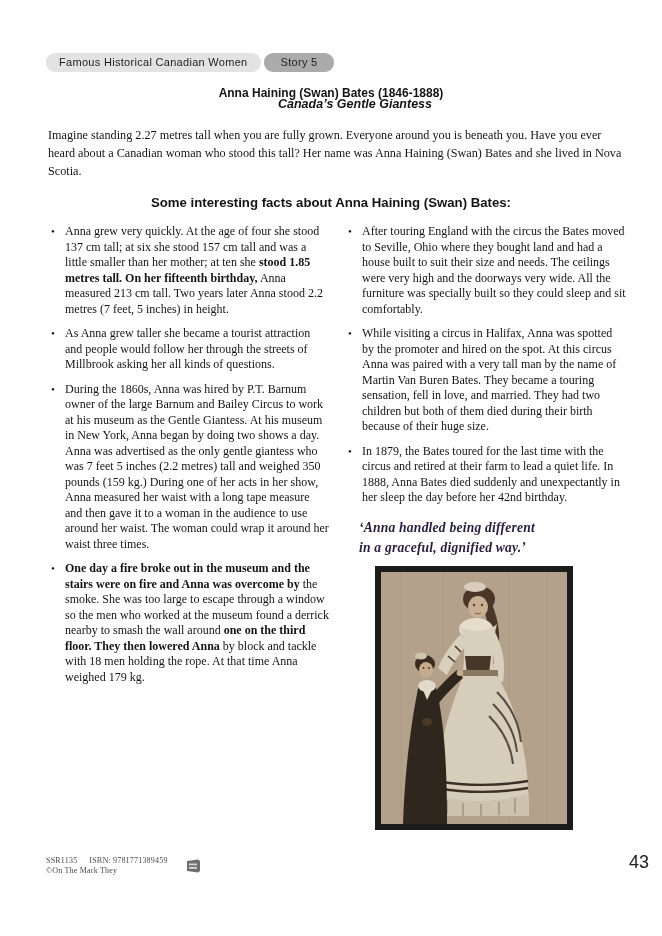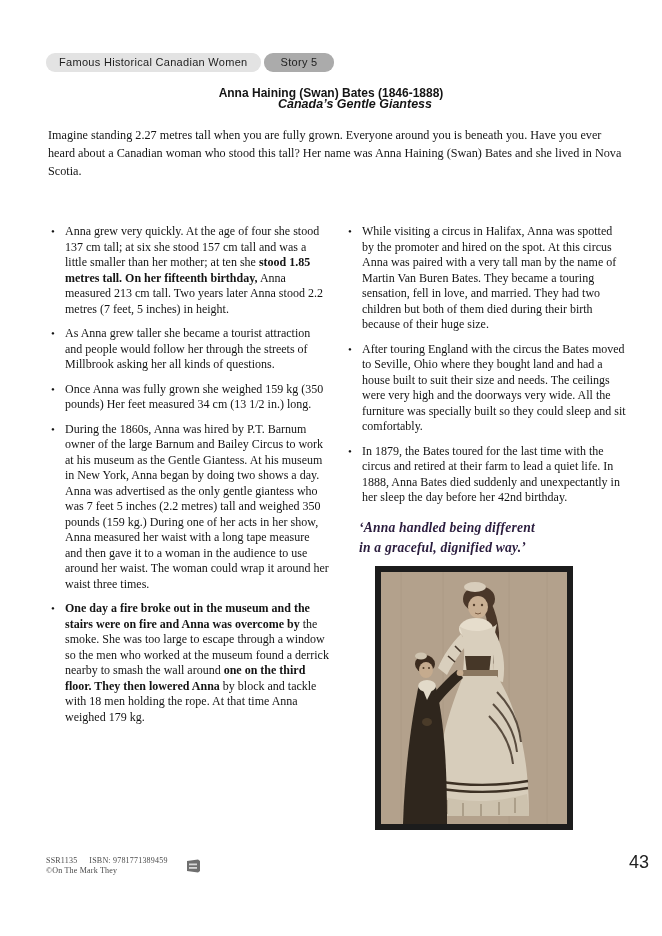--- a/index.html
+++ b/index.html
@@ -51,35 +51,35 @@
   <div class="tabs">
     <span class="tab t1">Famous Historical Canadian Women</span>
     <span class="tab t2">Story 5</span>
   </div>
 
   <div class="title">Anna Haining (Swan) Bates (1846-1888)</div>
   <div class="subtitle">Canada’s Gentle Giantess</div>
 
   <p class="intro">Imagine standing 2.27 metres tall when you are fully grown. Everyone around you is beneath you. Have you ever heard about a Canadian woman who stood this tall? Her name was Anna Haining (Swan) Bates and she lived in Nova Scotia.</p>
 
+  <div class="facts-heading">Some interesting facts about Anna Haining (Swan) Bates:</div>
 
   <div class="columns">
     <div class="col">
       <ul class="facts">
           <li><span>Anna grew very quickly. At the age of four she stood 137 cm tall; at six she stood 157 cm tall and was a little smaller than her mother; at ten she </span><span class="b">stood 1.85 metres tall. On her fifteenth birthday,</span><span> Anna measured 213 cm tall. Two years later Anna stood 2.2 metres (7 feet, 5 inches) in height.</span></li>
           <li><span>As Anna grew taller she became a tourist attraction and people would follow her through the streets of Millbrook asking her all kinds of questions.</span></li>
-          <li><span>Once Anna was fully grown she weighed 159 kg (350 pounds) Her feet measured 34 cm (13 1/2 in.) long.</span></li>
           <li><span>During the 1860s, Anna was hired by P.T. Barnum owner of the large Barnum and Bailey Circus to work at his museum as the Gentle Giantess. At his museum in New York, Anna began by doing two shows a day. Anna was advertised as the only gentle giantess who was 7 feet 5 inches (2.2 metres) tall and weighed 350 pounds (159 kg.) During one of her acts in her show, Anna measured her waist with a long tape measure and then gave it to a woman in the audience to use around her waist. The woman could wrap it around her waist three times.</span></li>
           <li><span class="b">One day a fire broke out in the museum and the stairs were on fire and Anna was overcome by</span><span> the smoke. She was too large to escape through a window so the men who worked at the museum found a derrick nearby to smash the wall around </span><span class="b">one on the third floor. They then lowered Anna</span><span> by block and tackle with 18 men holding the rope. At that time Anna weighed 179 kg.</span></li>
         </ul>
     </div>
     <div class="col">
       <ul class="facts">
+          <li><span>After touring England with the circus the Bates moved to Seville, Ohio where they bought land and had a house built to suit their size and needs. The ceilings were very high and the doorways very wide. All the furniture was specially built so they could sleep and sit comfortably.</span></li>
           <li><span>While visiting a circus in Halifax, Anna was spotted by the promoter and hired on the spot. At this circus Anna was paired with a very tall man by the name of Martin Van Buren Bates. They became a touring sensation, fell in love, and married. They had two children but both of them died during their birth because of their huge size.</span></li>
-          <li><span>After touring England with the circus the Bates moved to Seville, Ohio where they bought land and had a house built to suit their size and needs. The ceilings were very high and the doorways very wide. All the furniture was specially built so they could sleep and sit comfortably.</span></li>
           <li><span>In 1879, the Bates toured for the last time with the circus and retired at their farm to lead a quiet life. In 1888, Anna Bates died suddenly and unexpectantly in her sleep the day before her 42nd birthday.</span></li>
         </ul>
 
       <div class="quote">
         <span>‘Anna handled being different</span><br>
         <span>in a graceful, dignified way.’</span>
       </div>
 
       <div class="photo-frame">
         <svg viewBox="0 0 186 252" width="186" height="252">

